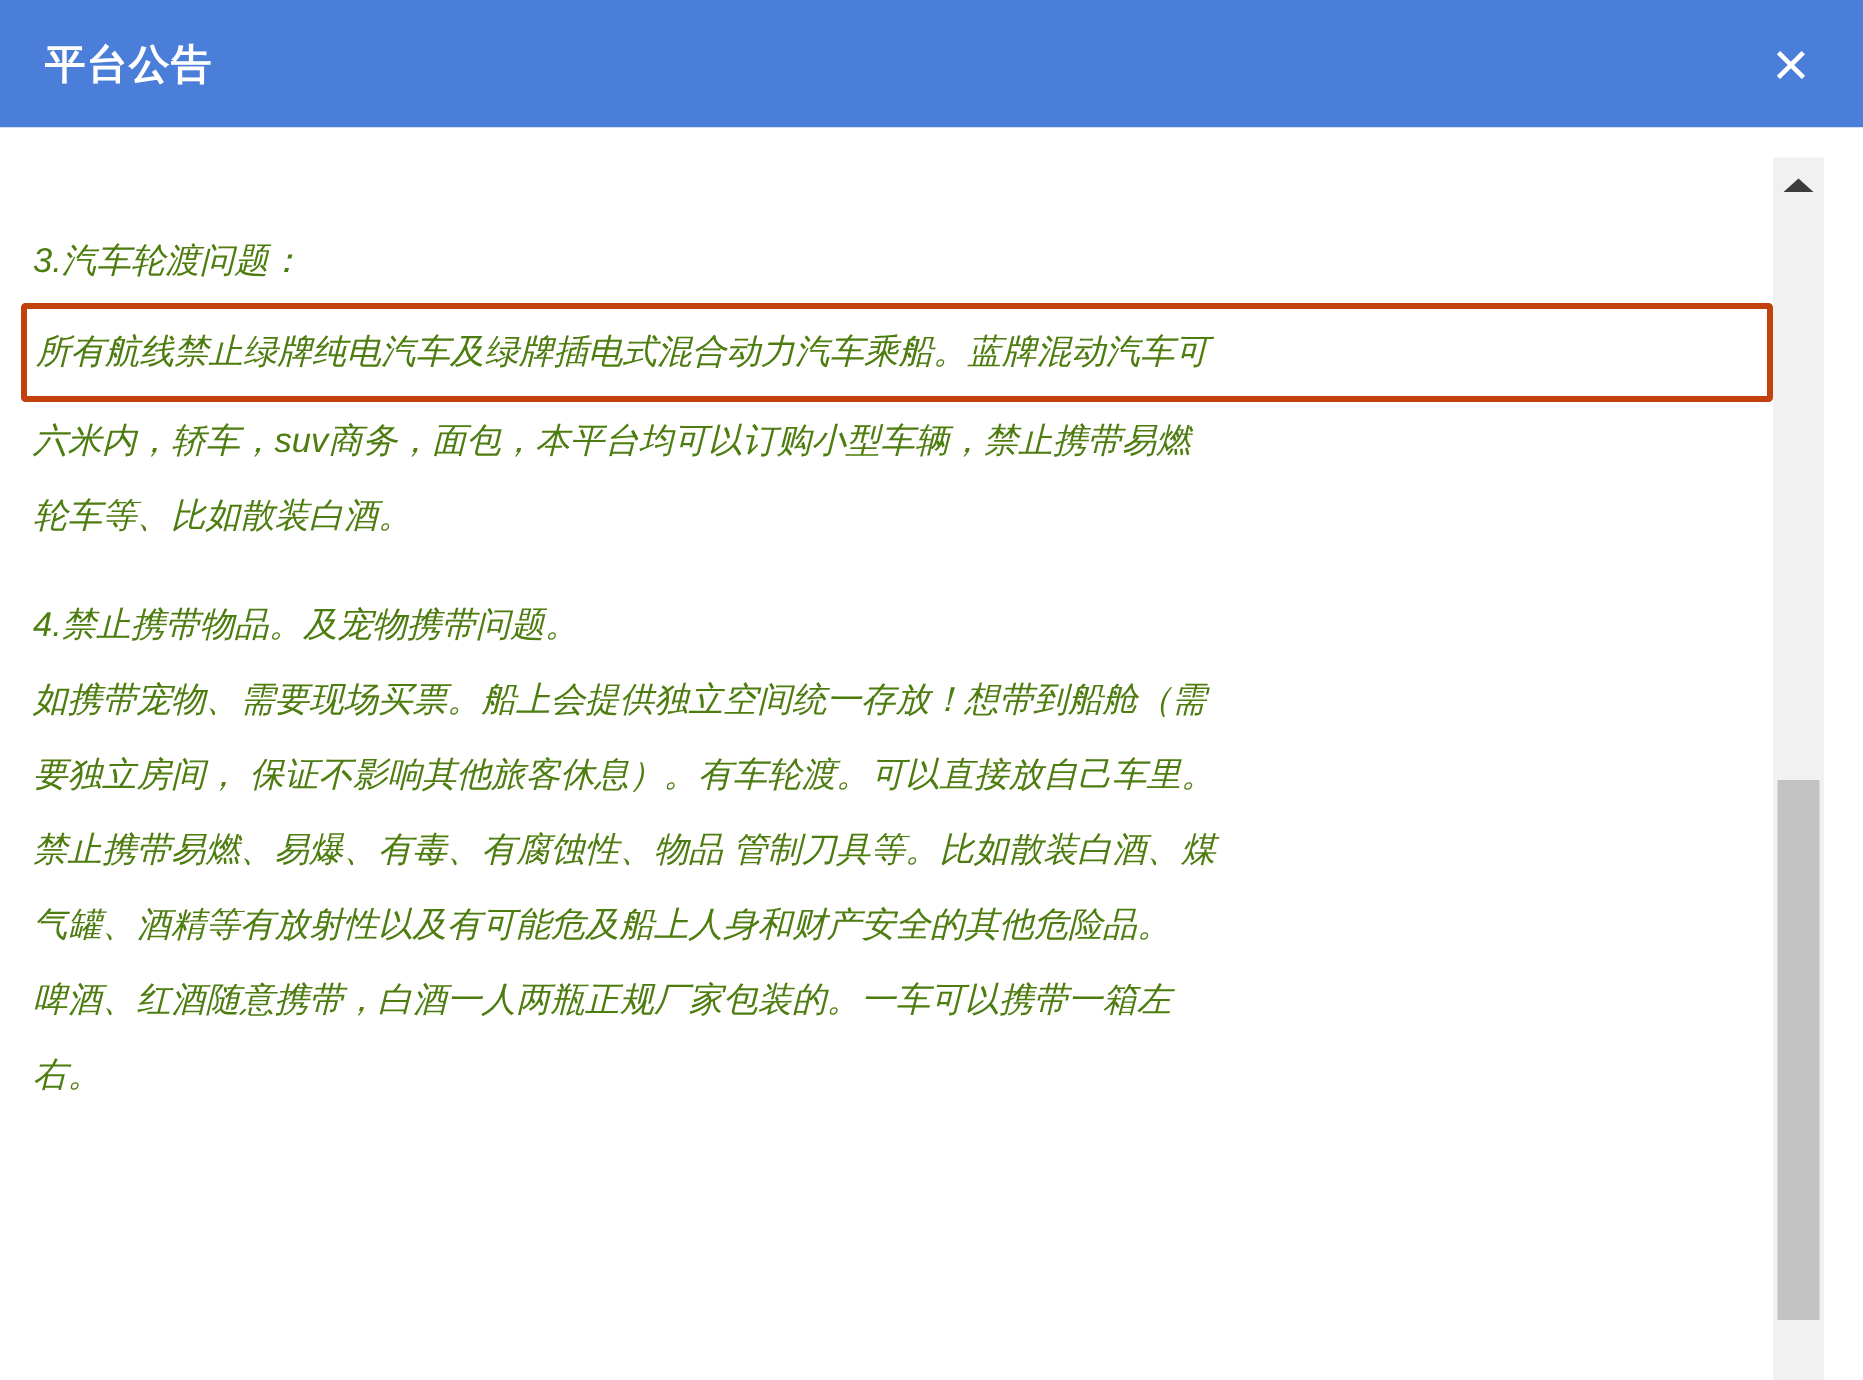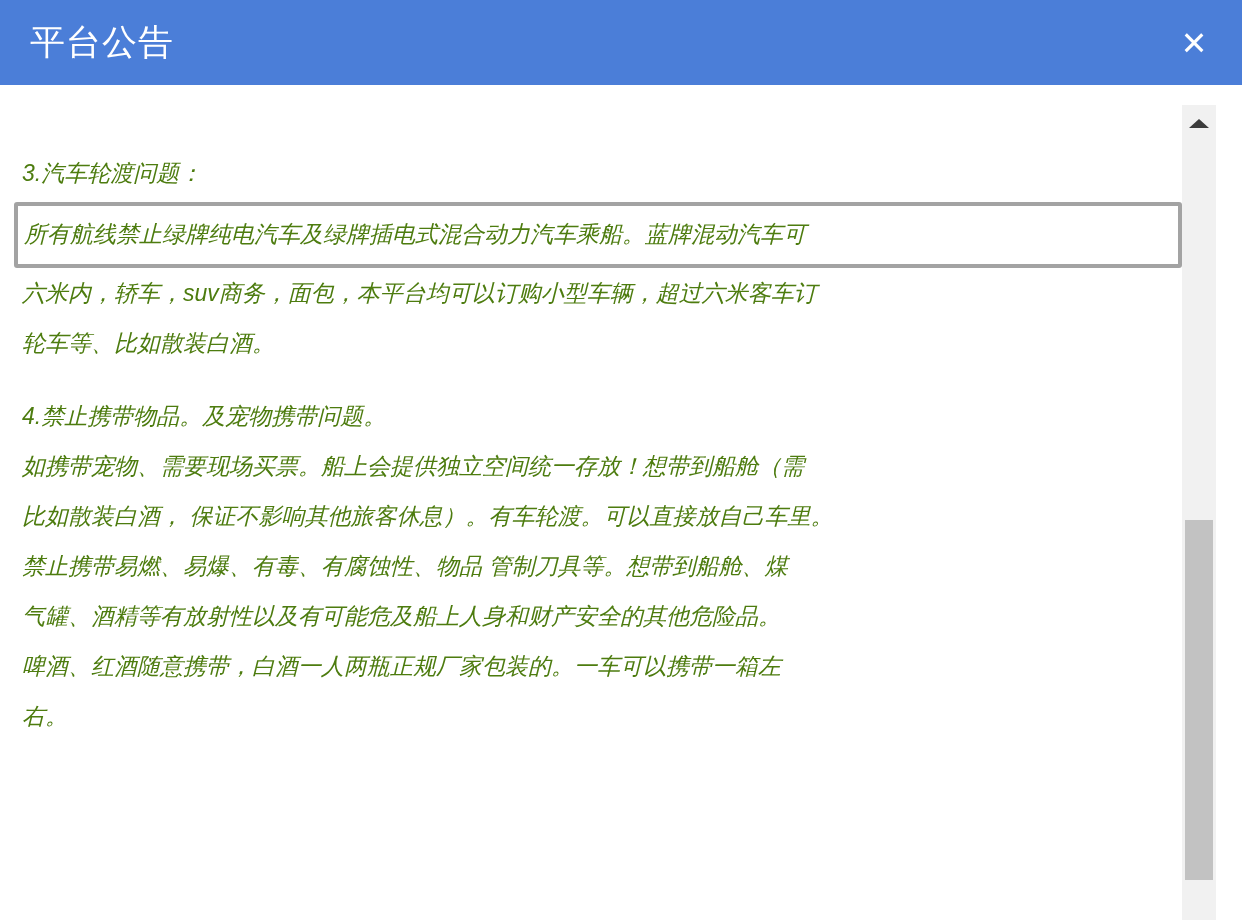--- a/index.html
+++ b/index.html
@@ -24,22 +24,23 @@
     height: 85px;
     background: #4b7ed8;
     box-sizing: border-box;
     display: flex;
     align-items: center;
     justify-content: space-between;
     padding: 0 24px 0 30px;
   }
   .modal-title {
     color: #ffffff;
-    font-size: 35px;
+    font-size: 27px;
     letter-spacing: 1px;
+    font-weight: bold;
   }
   .close-btn {
     color: #ffffff;
     font-size: 42px;
     line-height: 42px;
     width: 48px;
     height: 48px;
     display: flex;
     align-items: center;
     justify-content: center;
@@ -57,21 +58,21 @@
   .content {
     box-sizing: border-box;
     padding: 63px 70px 0 22px;
     font-size: 23px;
     line-height: 50px;
     color: #4d7c0f;
     font-style: italic;
   }
   .line { white-space: nowrap; }
   .highlight-box {
-    border: 4px solid #a3a3a3;
+    border: 4px solid #c2410c;
     border-radius: 3px;
     margin: 4px -10px 0 -8px;
     padding: 3px 4px 5px 6px;
   }
   .section-gap { margin-top: 23px; }
   .scrollbar {
     position: absolute;
     top: 20px;
     right: 26px;
     width: 34px;
@@ -116,28 +117,28 @@
 
   <div class="modal-body">
     <div class="content">
 
       <div class="line">3.汽车轮渡问题：</div>
 
       <div class="highlight-box">
         <div class="line">所有航线禁止绿牌纯电汽车及绿牌插电式混合动力汽车乘船。蓝牌混动汽车可</div>
       </div>
 
-      <div class="line">六米内，轿车，suv商务，面包，本平台均可以订购小型车辆，超过六米客车订</div>
+      <div class="line">六米内，轿车，suv商务，面包，本平台均可以订购小型车辆，禁止携带易燃</div>
       <div class="line">轮车等、比如散装白酒。</div>
 
       <div class="line section-gap">4.禁止携带物品。及宠物携带问题。</div>
 
       <div class="line">如携带宠物、需要现场买票。船上会提供独立空间统一存放！想带到船舱（需</div>
-      <div class="line">比如散装白酒， 保证不影响其他旅客休息）。有车轮渡。可以直接放自己车里。</div>
-      <div class="line">禁止携带易燃、易爆、有毒、有腐蚀性、物品 管制刀具等。想带到船舱、煤</div>
+      <div class="line">要独立房间， 保证不影响其他旅客休息）。有车轮渡。可以直接放自己车里。</div>
+      <div class="line">禁止携带易燃、易爆、有毒、有腐蚀性、物品 管制刀具等。比如散装白酒、煤</div>
       <div class="line">气罐、酒精等有放射性以及有可能危及船上人身和财产安全的其他危险品。</div>
       <div class="line">啤酒、红酒随意携带，白酒一人两瓶正规厂家包装的。一车可以携带一箱左</div>
       <div class="line">右。</div>
 
     </div>
 
     <div class="scrollbar">
       <div class="scroll-up-btn">
         <span class="up-arrow"></span>
       </div>

